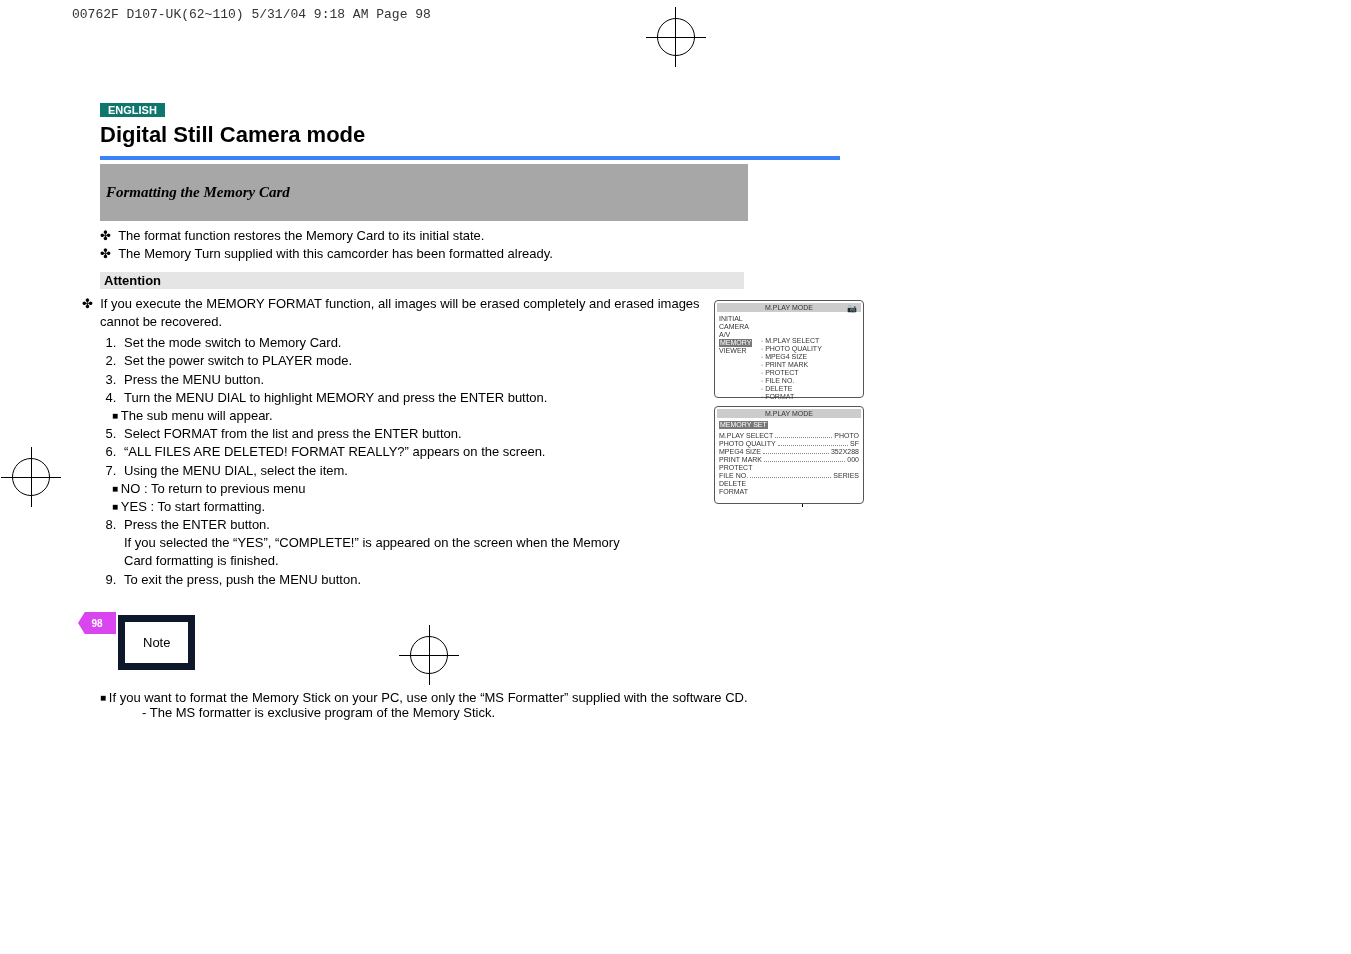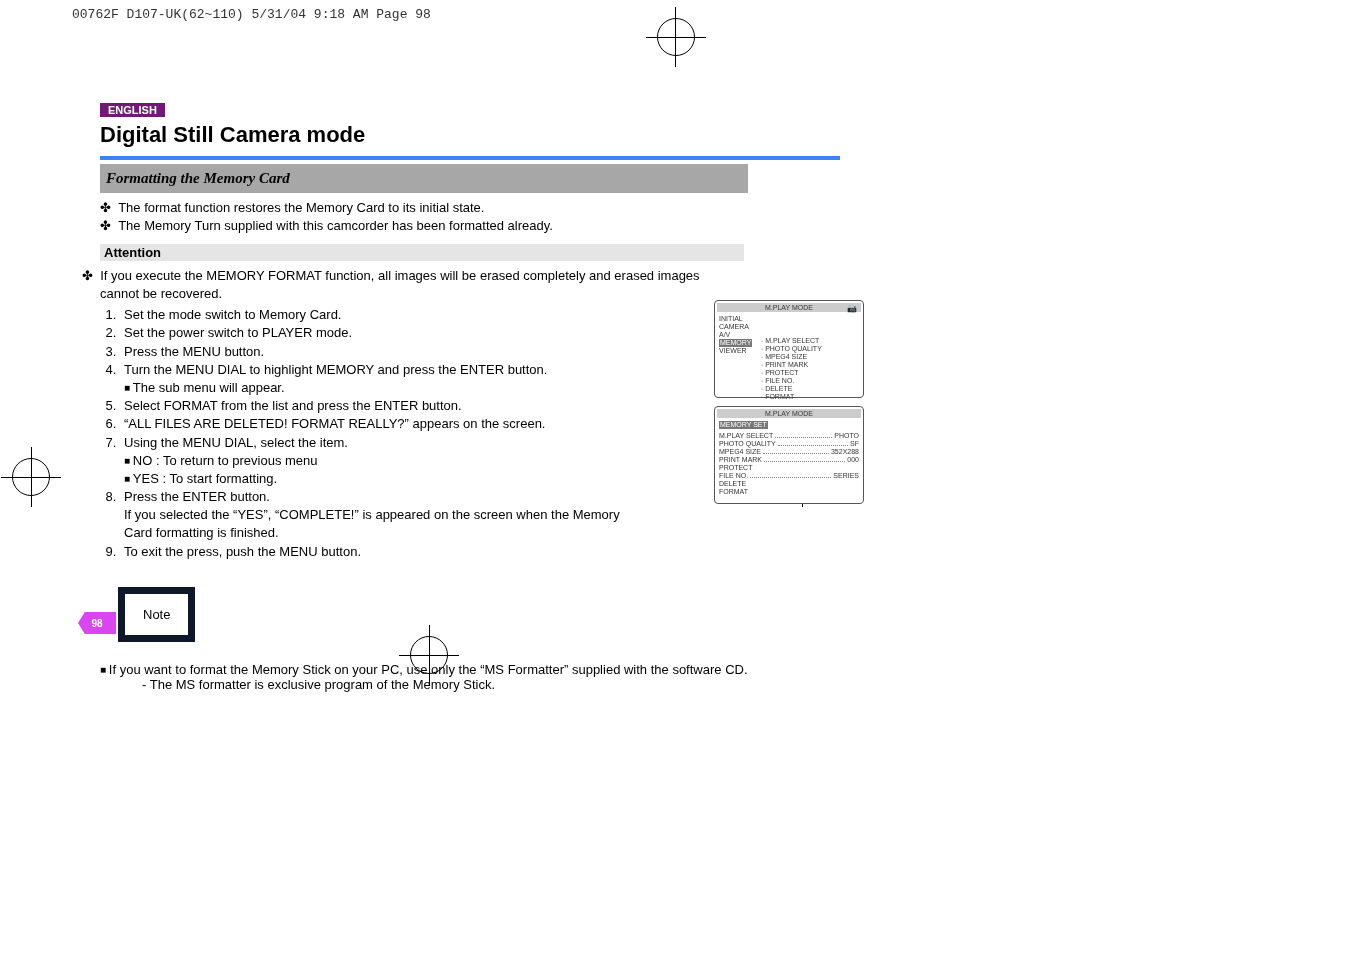--- a/index.html
+++ b/index.html
@@ -46,21 +46,21 @@
 
   .page {
     position: absolute;
     left: 100px;
     top: 100px;
     width: 740px;
   }
 
   .lang-badge {
     display: inline-block;
-    background: #701a75;
+    background: #0f766e;
     color: #fff;
     font-weight: bold;
     font-size: 11px;
     padding: 1px 8px;
   }
 
   h1.title {
     font-size: 22px;
     font-weight: bold;
     margin: 4px 0 4px 0;
@@ -68,21 +68,21 @@
     padding-bottom: 8px;
   }
 
   .subtitle-bar {
     background: #a7a7a7;
     color: #000;
     font-style: italic;
     font-family: "Times New Roman", serif;
     font-weight: bold;
     font-size: 15px;
-    padding: 6px 6px;
+    padding: 20px 6px;
     width: 636px;
   }
 
   .content {
     font-size: 13px;
     line-height: 1.35;
     margin-top: 6px;
     width: 640px;
   }
   .content .cross { font-family: sans-serif; }
@@ -96,21 +96,21 @@
   }
 
   ol.steps {
     margin: 4px 0 0 0;
     padding-left: 20px;
     font-size: 13px;
     line-height: 1.4;
     width: 500px;
   }
   ol.steps li { padding-left: 4px; }
-  .sub-bullet { margin-left: 12px; text-indent: -12px; }
+  .sub-bullet { text-indent: -12px; }
   .sub-bullet::before { content: "■ "; font-size: 10px; vertical-align: 1px; }
 
   .note-box {
     border: 7px solid #0f172a;
     display: inline-block;
     padding: 13px 18px;
     font-size: 13px;
     margin-top: 26px;
     margin-left: 18px;
   }

